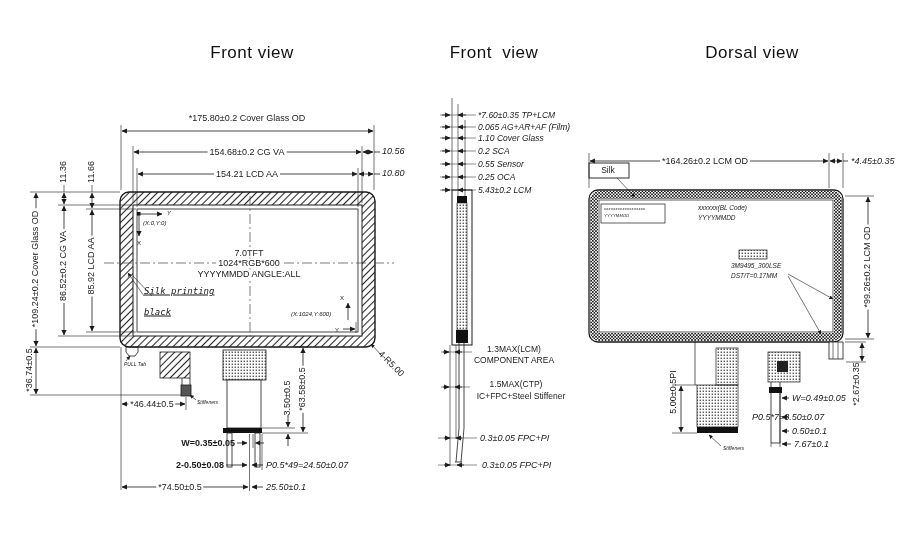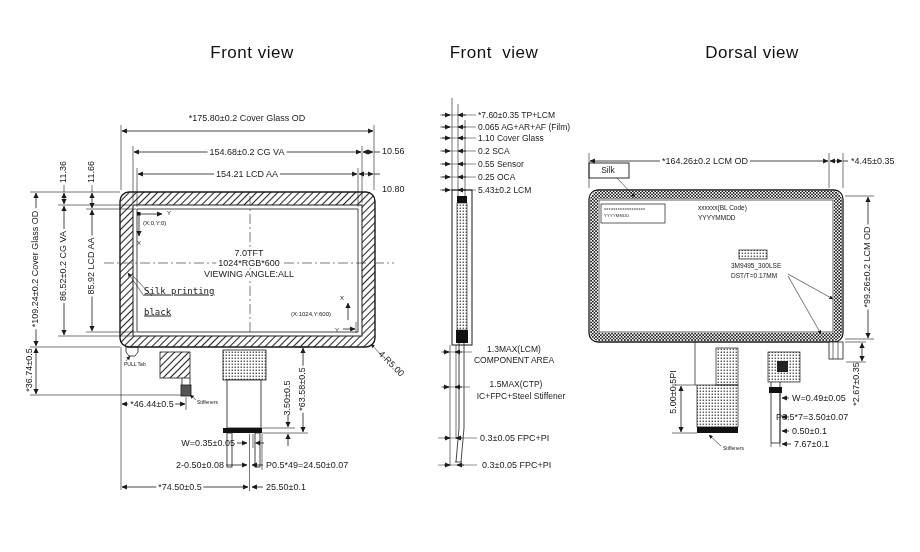--- a/index.html
+++ b/index.html
@@ -1,22 +1,22 @@
 <!DOCTYPE html>
 <html><head>
 <meta charset="utf-8">
 <style>
   html,body{margin:0;padding:0;background:#fff;}
   .canvas{position:relative;width:920px;height:552px;background:#ffffff;overflow:hidden;
           font-family:"Liberation Sans",sans-serif;color:#1a1a1a;}
   svg{position:absolute;left:0;top:0;}
   .lbl{position:absolute;font-size:9px;color:#1a1a1a;white-space:pre;line-height:1;
        transform:translate(-50%,-50%);}
-  .la{transform:translate(0,-50%);}
-  .ra{transform:translate(-100%,-50%);}
+  .la{transform:translate(0,-50%);font-style:italic;}
+  .ra{transform:translate(-100%,-50%);font-weight:bold;}
   .rot{transform:translate(-50%,-50%) rotate(-90deg);}
   .r45{transform:translate(-50%,-50%) rotate(45deg);}
   .bg{background:#fff;padding:0 2px;}
   .f17{font-size:17px;letter-spacing:.5px;color:#111;}
   .f85{font-size:8.5px;}
   .f65{font-size:6.5px;}
   .f6{font-size:6px;}
   .f5{font-size:5px;}
   .f4{font-size:4px;letter-spacing:.3px;}
   .mono{font-family:"DejaVu Sans Mono",monospace;font-size:9px;text-decoration:underline;}
@@ -232,39 +232,39 @@
       <line x1="791" y1="444" x2="782" y2="444" marker-end="url(#ar)"></line>
     </g>
   </g>
 </svg>
 
 <div class="lbl f17" style="left:252px;top:52px">Front view</div>
 <div class="lbl bg" style="left:247px;top:118px">*175.80±0.2 Cover Glass OD</div>
 <div class="lbl bg" style="left:247px;top:152px">154.68±0.2 CG VA</div>
 <div class="lbl bg" style="left:247px;top:174px">154.21 LCD AA</div>
 <div class="lbl la" style="left:382px;top:151px">10.56</div>
-<div class="lbl la" style="left:382px;top:189px">10.80</div>
+<div class="lbl la" style="left:382px;top:173px">10.80</div>
 <div class="lbl rot bg" style="left:35px;top:269px">*109.24±0.2 Cover Glass OD</div>
 <div class="lbl rot bg" style="left:63px;top:266px">86.52±0.2 CG VA</div>
 <div class="lbl rot bg" style="left:91px;top:266px">85.92 LCD AA</div>
 <div class="lbl rot bg" style="left:63px;top:172px">11.36</div>
 <div class="lbl rot bg" style="left:91px;top:172px">11.66</div>
 <div class="lbl rot" style="left:29px;top:370px">*36.74±0.5</div>
 <div class="lbl bg" style="left:152px;top:404px">*46.44±0.5</div>
 <div class="lbl ra" style="left:235px;top:443px">W=0.35±0.05</div>
 <div class="lbl ra" style="left:224px;top:465px">2-0.50±0.08</div>
 <div class="lbl bg" style="left:180px;top:487px">*74.50±0.5</div>
 <div class="lbl la" style="left:266px;top:465px">P0.5*49=24.50±0.07</div>
 <div class="lbl la" style="left:266px;top:487px">25.50±0.1</div>
 <div class="lbl rot" style="left:287px;top:398px">3.50±0.5</div>
 <div class="lbl rot bg" style="left:302px;top:389px">*63.58±0.5</div>
 <div class="lbl r45" style="left:391px;top:364px">4-R5.00</div>
 <div class="lbl bg" style="left:249px;top:253px">7.0TFT</div>
 <div class="lbl bg" style="left:249px;top:263px">1024*RGB*600</div>
-<div class="lbl bg" style="left:249px;top:274px">VIEWING ANGLE:ALL</div>
+<div class="lbl bg" style="left:249px;top:274px">YYYYMMDD ANGLE:ALL</div>
 <div class="lbl la f6" style="left:143px;top:223px">(X:0,Y:0)</div>
 <div class="lbl f6" style="left:139px;top:243px">X</div>
 <div class="lbl la f6" style="left:167px;top:213px">Y</div>
 <div class="lbl la f6" style="left:291px;top:314px">(X:1024,Y:600)</div>
 <div class="lbl f6" style="left:342px;top:298px">X</div>
 <div class="lbl f6" style="left:337px;top:330px">Y</div>
 <div class="lbl la mono" style="left:144px;top:291px">Silk printing</div>
 <div class="lbl la mono" style="left:144px;top:312px">black</div>
 <div class="lbl la f5" style="left:124px;top:364px">PULL Tab</div>
 <div class="lbl la f5" style="left:197px;top:402px">Stiffeners</div>
@@ -291,18 +291,18 @@
 <div class="lbl rot bg" style="left:867px;top:267px">*99.26±0.2 LCM OD</div>
 <div class="lbl rot" style="left:856px;top:384px">*2.67±0.35</div>
 <div class="lbl la f4" style="left:604px;top:209px">xxxxxxxxxxxxxxxxxx</div>
 <div class="lbl la f4" style="left:604px;top:216px">YYYYMMDD</div>
 <div class="lbl la f65" style="left:698px;top:208px">xxxxxx(BL Code)</div>
 <div class="lbl la f65" style="left:698px;top:218px">YYYYMMDD</div>
 <div class="lbl la f65" style="left:731px;top:266px">3M9495_300LSE</div>
 <div class="lbl la f65" style="left:731px;top:276px">DST/T=0.17MM</div>
 <div class="lbl rot" style="left:673px;top:392px">5.00±0.5PI</div>
 <div class="lbl la" style="left:792px;top:398px">W=0.49±0.05</div>
-<div class="lbl la" style="left:776px;top:417px">P0.5*7=3.50±0.07</div>
+<div class="lbl la" style="left:752px;top:417px">P0.5*7=3.50±0.07</div>
 <div class="lbl la" style="left:792px;top:431px">0.50±0.1</div>
 <div class="lbl la" style="left:794px;top:444px">7.67±0.1</div>
 <div class="lbl la f5" style="left:723px;top:448px">Stiffeners</div>
 
 </div>
 
 </body></html>

